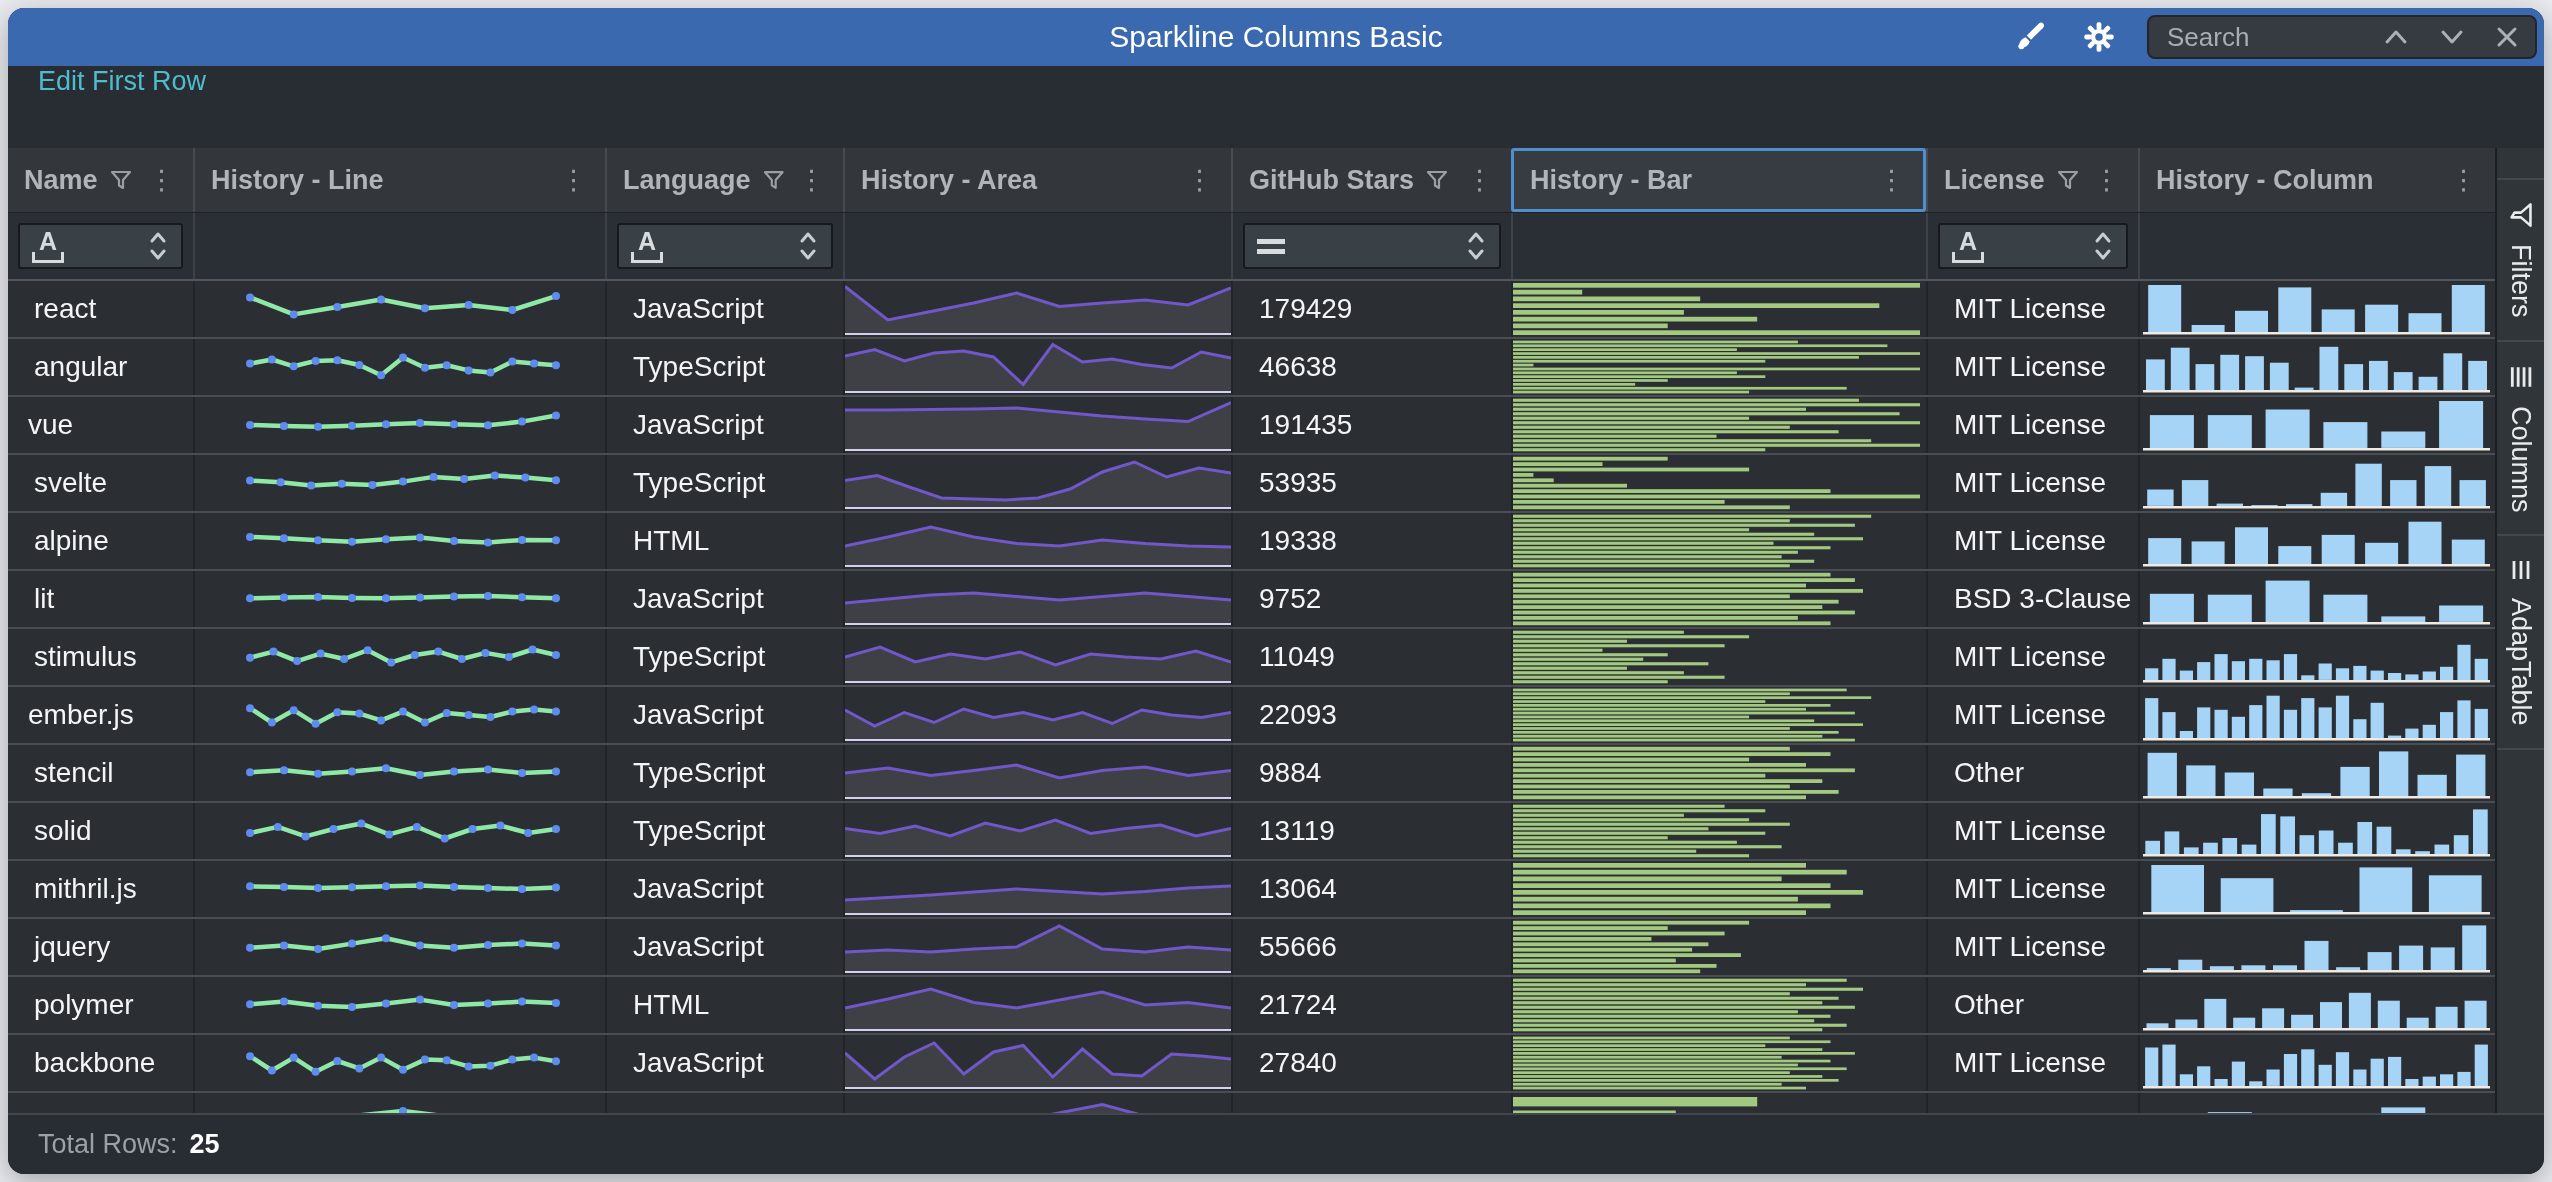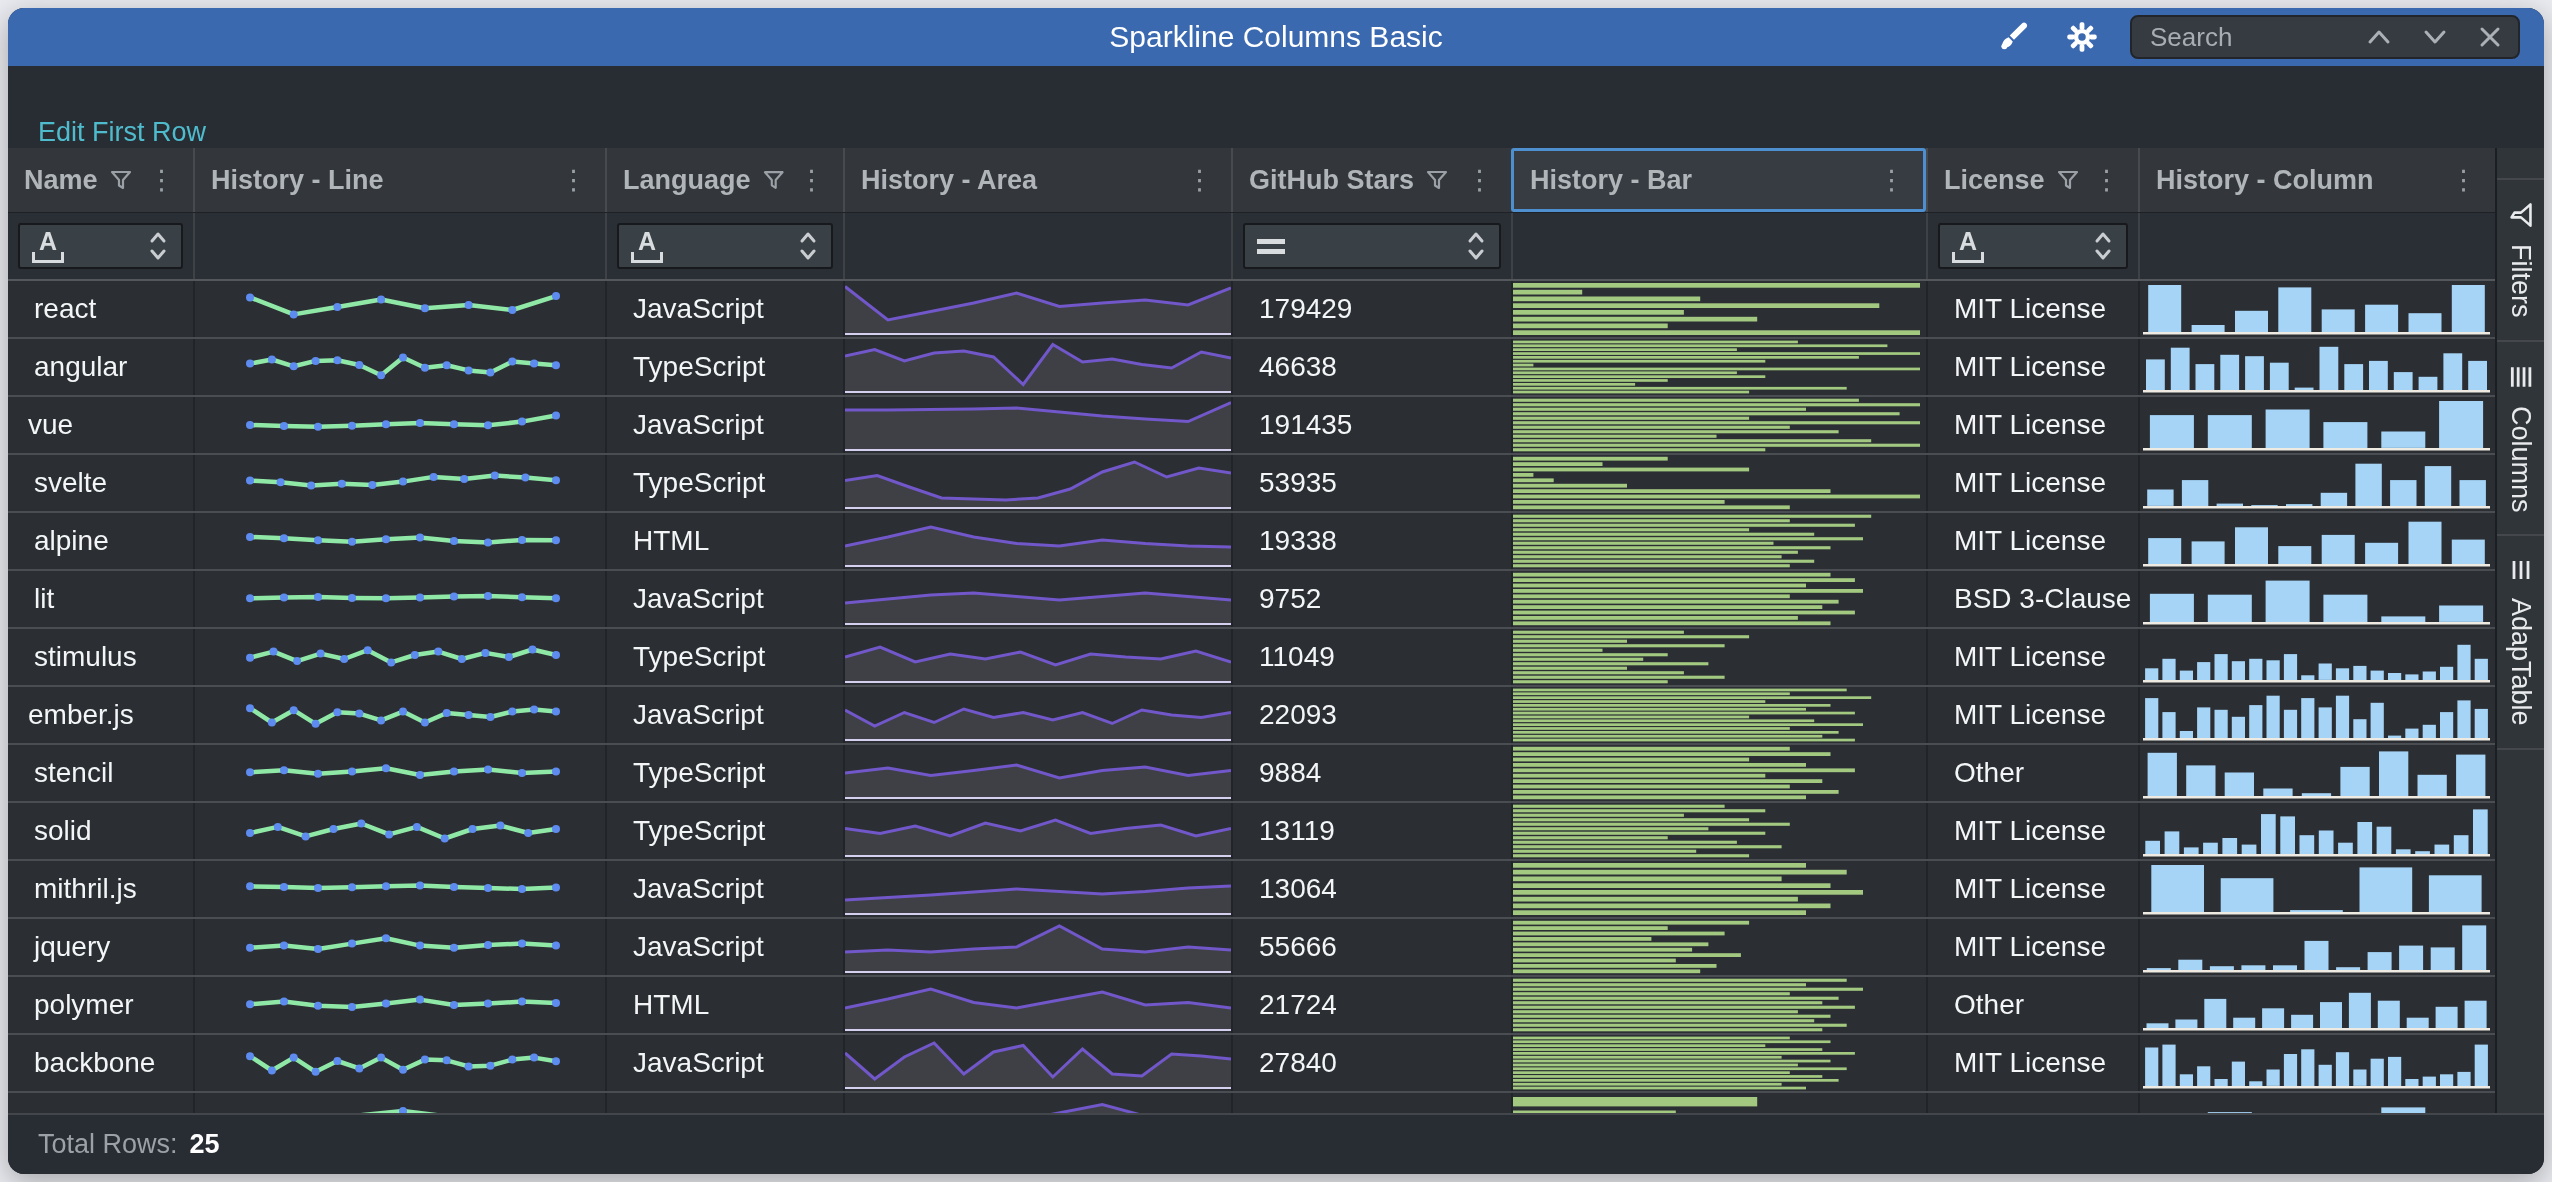--- a/index.html
+++ b/index.html
@@ -3,30 +3,30 @@
 <meta charset="utf-8">
 <style>
   html,body{margin:0;padding:0;width:2552px;height:1182px;background:#E9EBF0;overflow:hidden;
     font-family:"Liberation Sans", sans-serif;}
   *{box-sizing:border-box;}
   .window{position:absolute;left:8px;top:8px;width:2536px;height:1166px;border-radius:16px;
     overflow:hidden;background:#2B2F34;box-shadow:0 8px 30px rgba(0,0,0,.3);display:flex;flex-direction:column;}
   
   .titlebar{height:58px;flex:none;background:#3A69B0;display:flex;align-items:center;position:relative;}
   .title{position:absolute;left:50%;top:50%;transform:translate(-50%,-50%);color:#FFFFFF;font-size:30px;font-weight:500;white-space:nowrap;}
-  .tb-right{margin-left:auto;display:flex;align-items:center;gap:28px;padding-right:24px;height:100%;}
+  .tb-right{margin-left:auto;display:flex;align-items:center;gap:28px;padding-right:7px;height:100%;}
   .tb-iconbtn{display:flex;align-items:center;justify-content:center;width:40px;height:40px;cursor:pointer;}
   .search{width:390px;height:44px;background:#363B41;border:2px solid #22262A;border-radius:8px;
     display:flex;align-items:center;padding:0 16px;gap:30px;}
   .search input{flex:1;min-width:0;background:transparent;border:none;outline:none;color:#DDE0E3;font-size:26px;
     font-family:"Liberation Sans", sans-serif;}
   .search input::placeholder{color:#A7ADB3;}
   .search .sicon{display:flex;align-items:center;cursor:pointer;}
   
-  .toolbar{height:82px;flex:none;background:#282D33;display:flex;align-items:flex-end;padding-left:30px;}
+  .toolbar{height:82px;flex:none;background:#282D33;display:flex;align-items:flex-start;padding-left:30px;}
   .edit-link{color:#4FBCCE;font-size:27px;cursor:pointer;}
   
   .main{flex:1;display:flex;min-height:0;}
   .gridcol{width:2487px;flex:none;display:flex;flex-direction:column;background:#15803d;}
   
   .hdr{height:65px;flex:none;background:#33373C;display:flex;border-bottom:1px solid #1E2125;}
   .hcell{display:flex;align-items:center;gap:12px;padding:0 16px;border-left:2px solid #474B50;position:relative;}
   .hcell:first-child{border-left:none;}
   .hcell.selected{border:3px solid #4E8FD0;border-radius:3px;background:#373C42;}
   .hlabel{color:#B0B5BA;font-weight:bold;font-size:27px;white-space:nowrap;}

